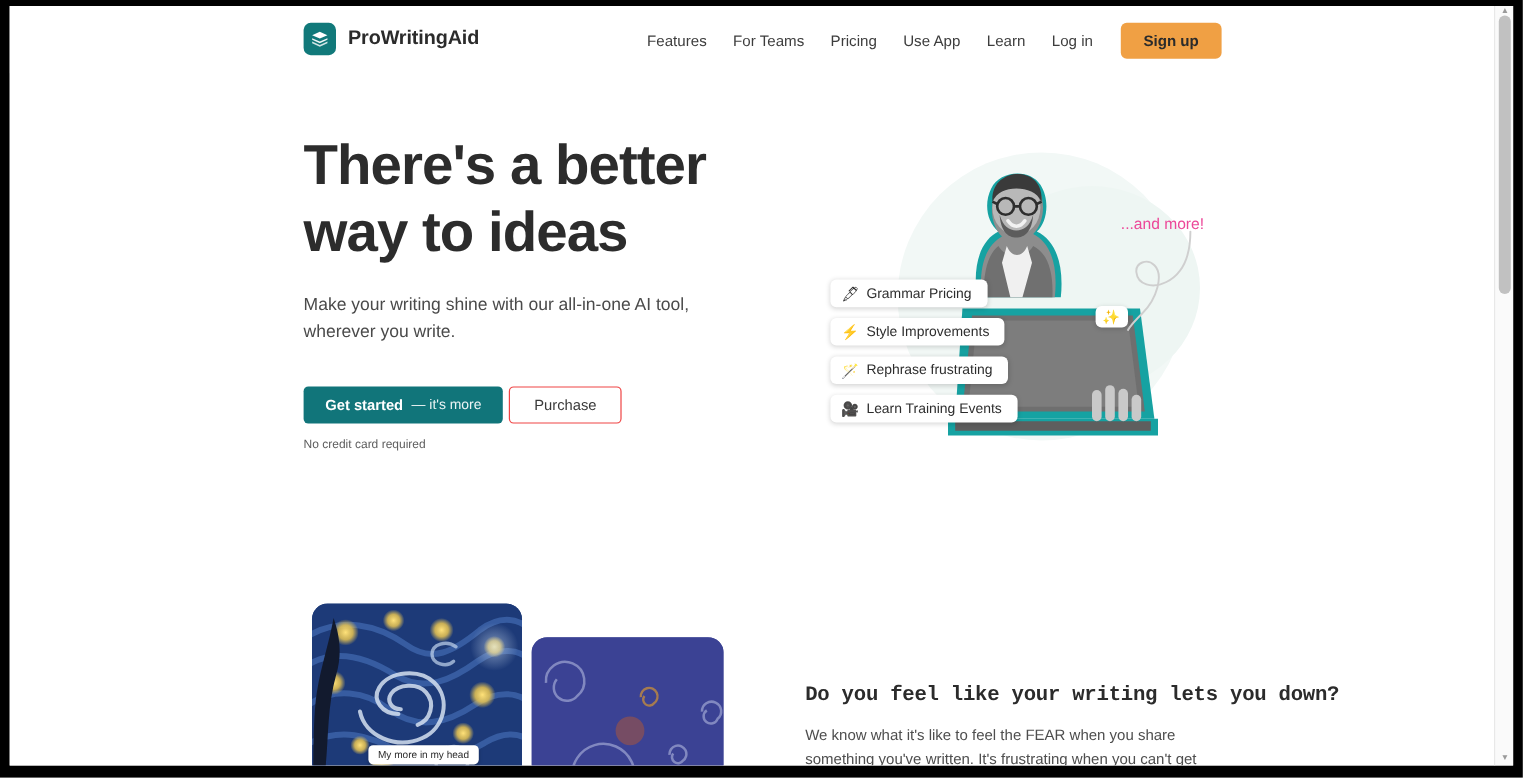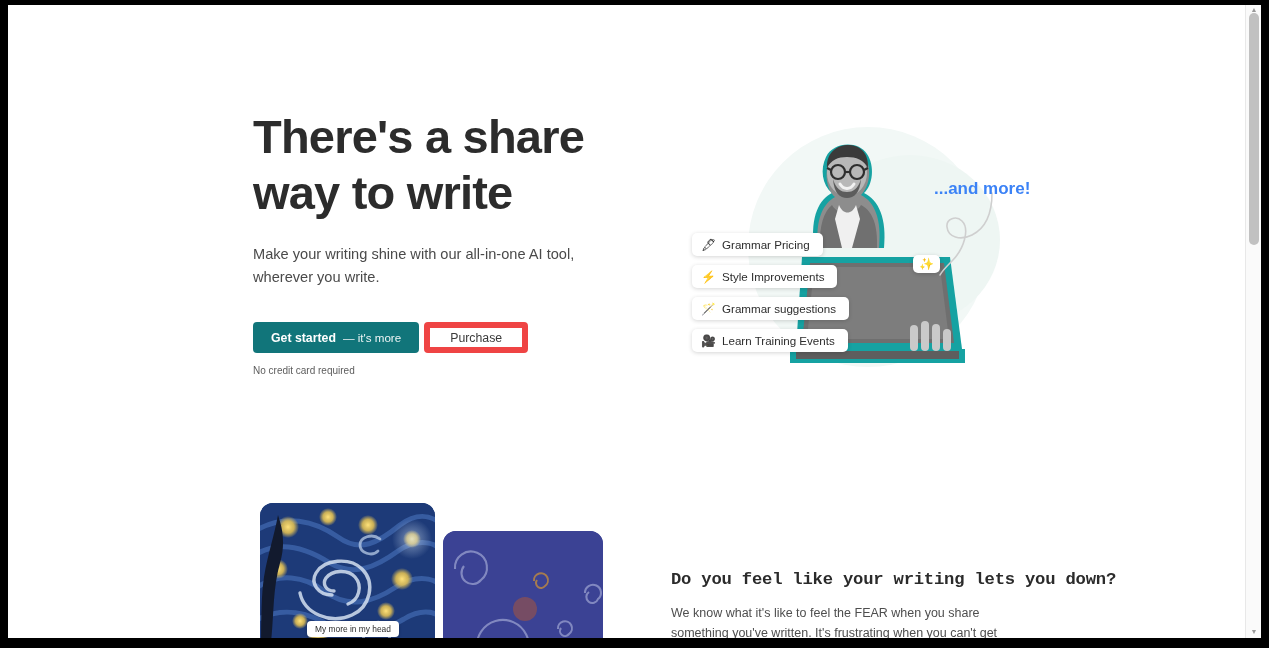--- a/index.html
+++ b/index.html
@@ -146,21 +146,21 @@
     font-size:12.3px;
     cursor:pointer;
     display:flex; align-items:center; gap:7px;
     white-space:nowrap;
   }
   .btn-primary .lbl { font-weight:700; }
   .btn-primary .sfx { font-weight:400; opacity:.92; font-size:11.6px; }
   .btn-outline {
     background:#fff;
     color:#3a3a3a;
-    border:6px solid #ef4444;
+    border:1px solid #ef4444;
     border-radius:4px;
     padding:0 20px;
     height:31px;
     font-size:12.3px;
     cursor:pointer;
     white-space:nowrap;
   }
   .no-cc {
     margin-top:12px;
     font-size:10px;
@@ -208,23 +208,23 @@
     border-radius:5px;
     box-shadow:0 1px 4px rgba(0,0,0,.18);
     padding:3px 6px;
     font-size:12px;
     line-height:12px;
     z-index:7;
   }
   .and-more {
     position:absolute;
     left:264px; top:74px;
-    font-size:17px;
-    font-weight:700;
-    color:#3b82f6;
+    font-size:13px;
+    font-weight:400;
+    color:#ec4899;
     white-space:nowrap;
     z-index:6;
   }
   .squiggle {
     position:absolute;
     left:268px; top:86px;
     z-index:5;
   }
   .chips {
     position:absolute;
@@ -302,23 +302,46 @@
     line-height:20px;
     color:#4e4e4e;
   }
 </style>
 </head>
 <body>
 
 <div id="frame">
   <div id="page">
 
+    <header>
+
+      <div class="brand">
+        <div class="brand-logo">
+          <svg width="17" height="17" viewBox="0 0 24 24" aria-hidden="true">
+            <path d="M3 7.5 L12 3.5 L21 7.5 L12 11.5 Z" fill="#ffffff"></path>
+            <path d="M3 11 L12 15 L21 11 L21 13 L12 17 L3 13 Z" fill="#ffffff" opacity=".92"></path>
+            <path d="M3 15 L12 19 L21 15 L21 17 L12 21 L3 17 Z" fill="#ffffff" opacity=".8"></path>
+          </svg>
+        </div>
+        <span class="brand-name">ProWritingAid</span>
+      </div>
+
+      <nav>
+        <a>Features</a>
+        <a>For Teams</a>
+        <a>Pricing</a>
+        <a>Use App</a>
+        <a>Learn</a>
+        <a>Log in</a>
+        <button class="btn-signup">Sign up</button>
+      </nav>
+    </header>
 
     <div class="hero-left">
-      <h1 class="hero-title">There's a share way to write</h1>
+      <h1 class="hero-title">There's a better way to ideas</h1>
       <p class="hero-sub">Make your writing shine with our all-in-one AI tool, wherever you write.</p>
 
       <div class="hero-ctas">
         <button class="btn-primary">
           <span class="lbl">Get started</span>
           <span class="sfx">— it's more</span>
         </button>
         <button class="btn-outline">Purchase</button>
       </div>
 
@@ -384,21 +407,21 @@
         <div class="chip">
           <span class="ico">🖋</span>
           <span>Grammar Pricing</span>
         </div>
         <div class="chip">
           <span class="ico">⚡</span>
           <span>Style Improvements</span>
         </div>
         <div class="chip">
           <span class="ico">🪄</span>
-          <span>Grammar suggestions</span>
+          <span>Rephrase frustrating</span>
         </div>
         <div class="chip">
           <span class="ico">🎥</span>
           <span>Learn Training Events</span>
         </div>
       </div>
     </div>
 
     <div class="sec2-art">
 

